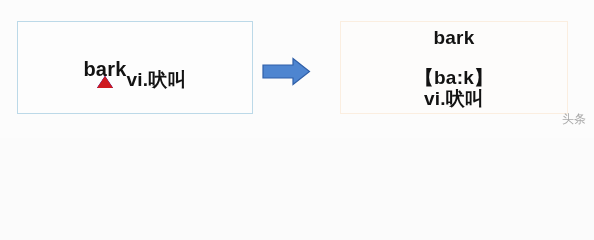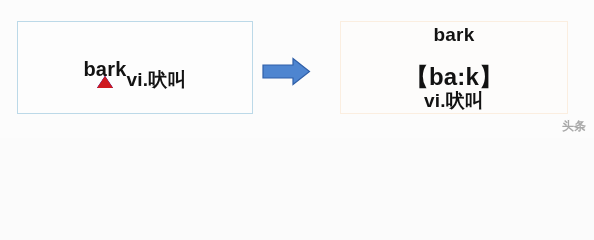--- a/index.html
+++ b/index.html
@@ -84,46 +84,45 @@
   }
 
   
   #after-lines {
     display: flex;
     flex-direction: column;
     align-items: center;
     gap: 2px;
   }
   #after-word     { font-size: 19px; }
-  #after-phonetic { font-size: 24px; margin-top: 19px; }
+  #after-phonetic { font-size: 19px; margin-top: 19px; }
   #after-meaning  { font-size: 19px; }
 
   
   #transform-arrow {
     position: absolute;
     left: 262px;
     top: 57px;
     width: 49px;
     height: 29px;
   }
 
   
   #watermark {
     position: absolute;
     right: 8px;
-    bottom: 3px;
+    bottom: 10px;
     display: flex;
     align-items: center;
     gap: 5px;
     color: #8d8d8d;
     font-size: 13px;
     font-family: "DejaVu Sans", "Liberation Sans", sans-serif;
     opacity: 0.75;
     white-space: nowrap;
-    font-weight: bold;
   }
   #watermark-source { font-size: 12px; }
   #watermark-handle { font-size: 13px; }
 </style>
 </head>
 <body>
 
 <div id="stage">
 
   <div class="card" id="card-before">

